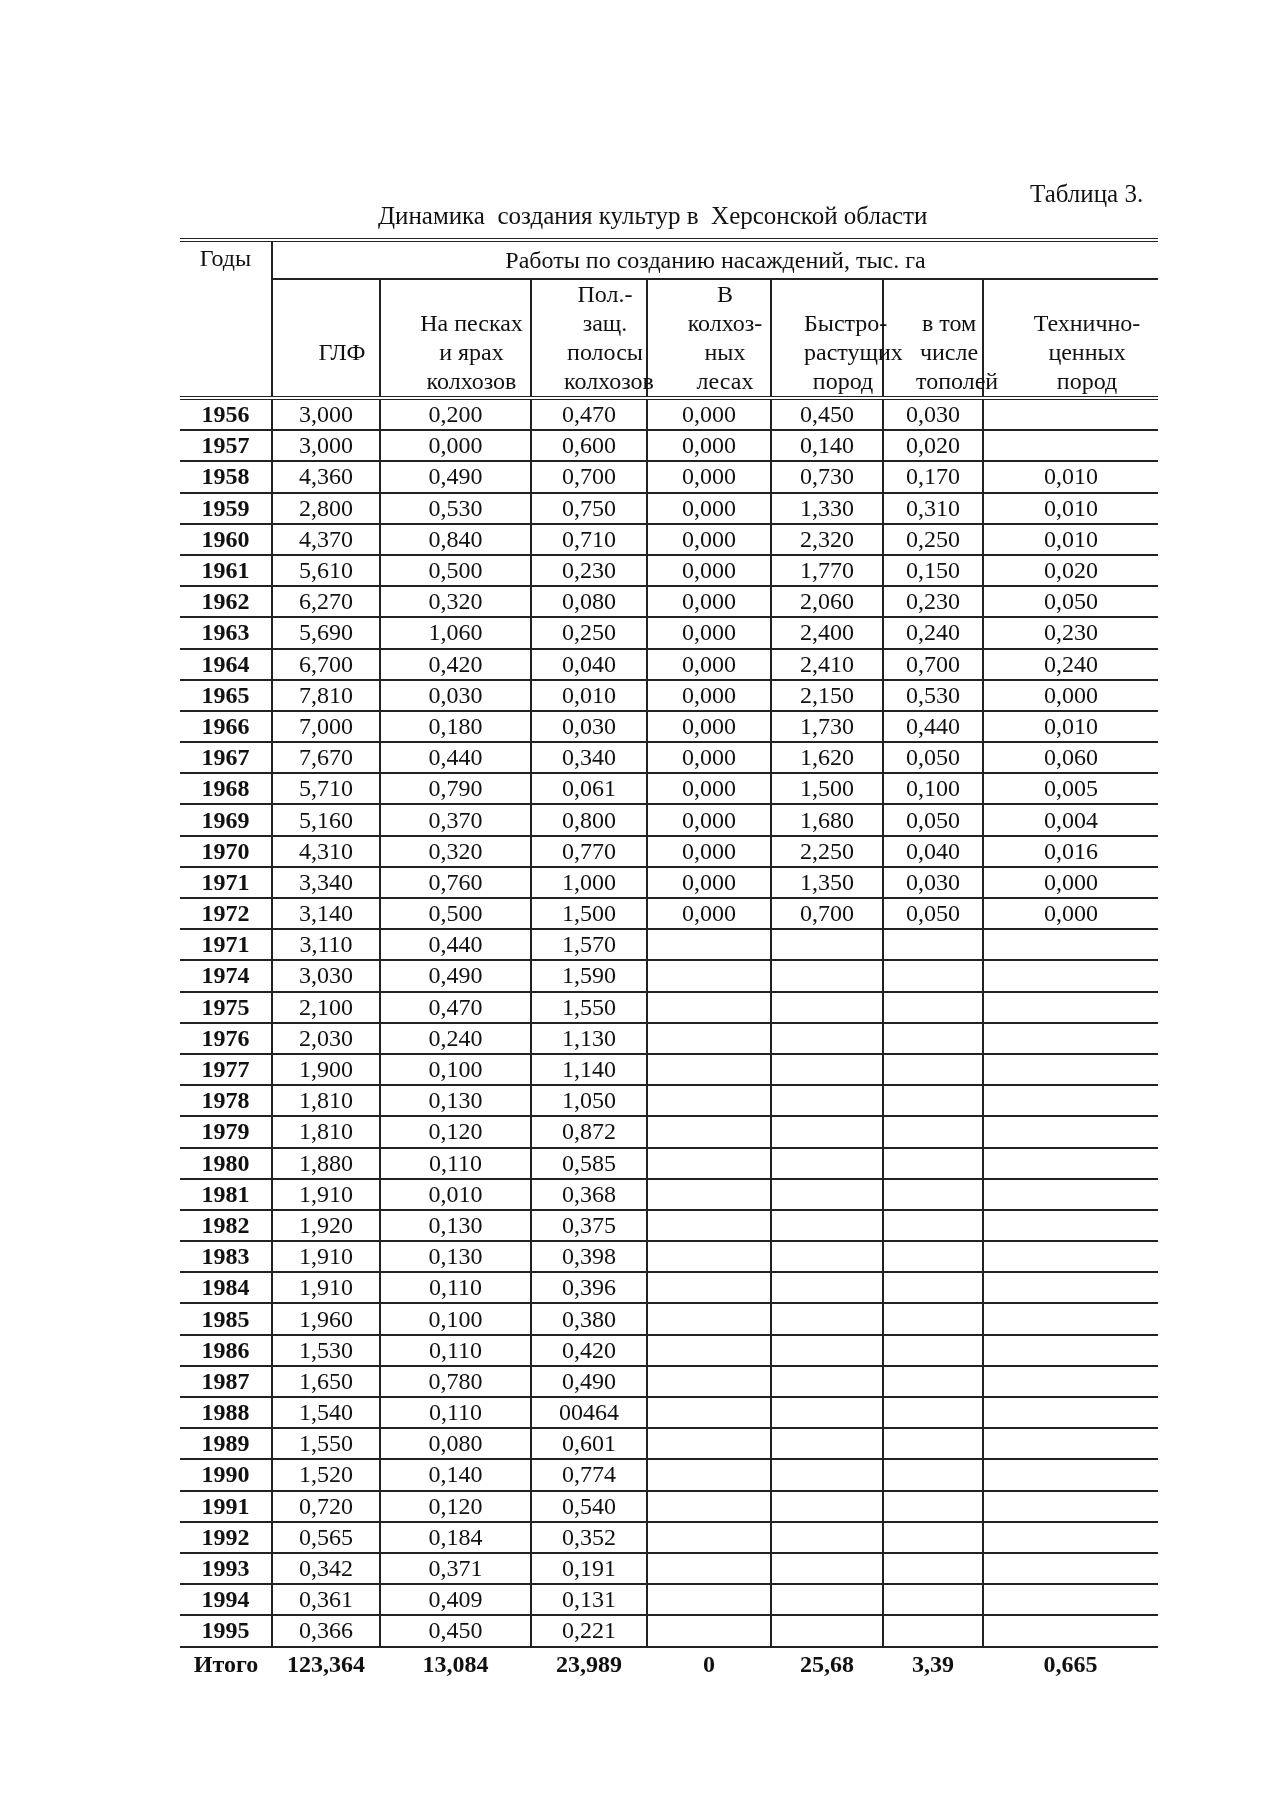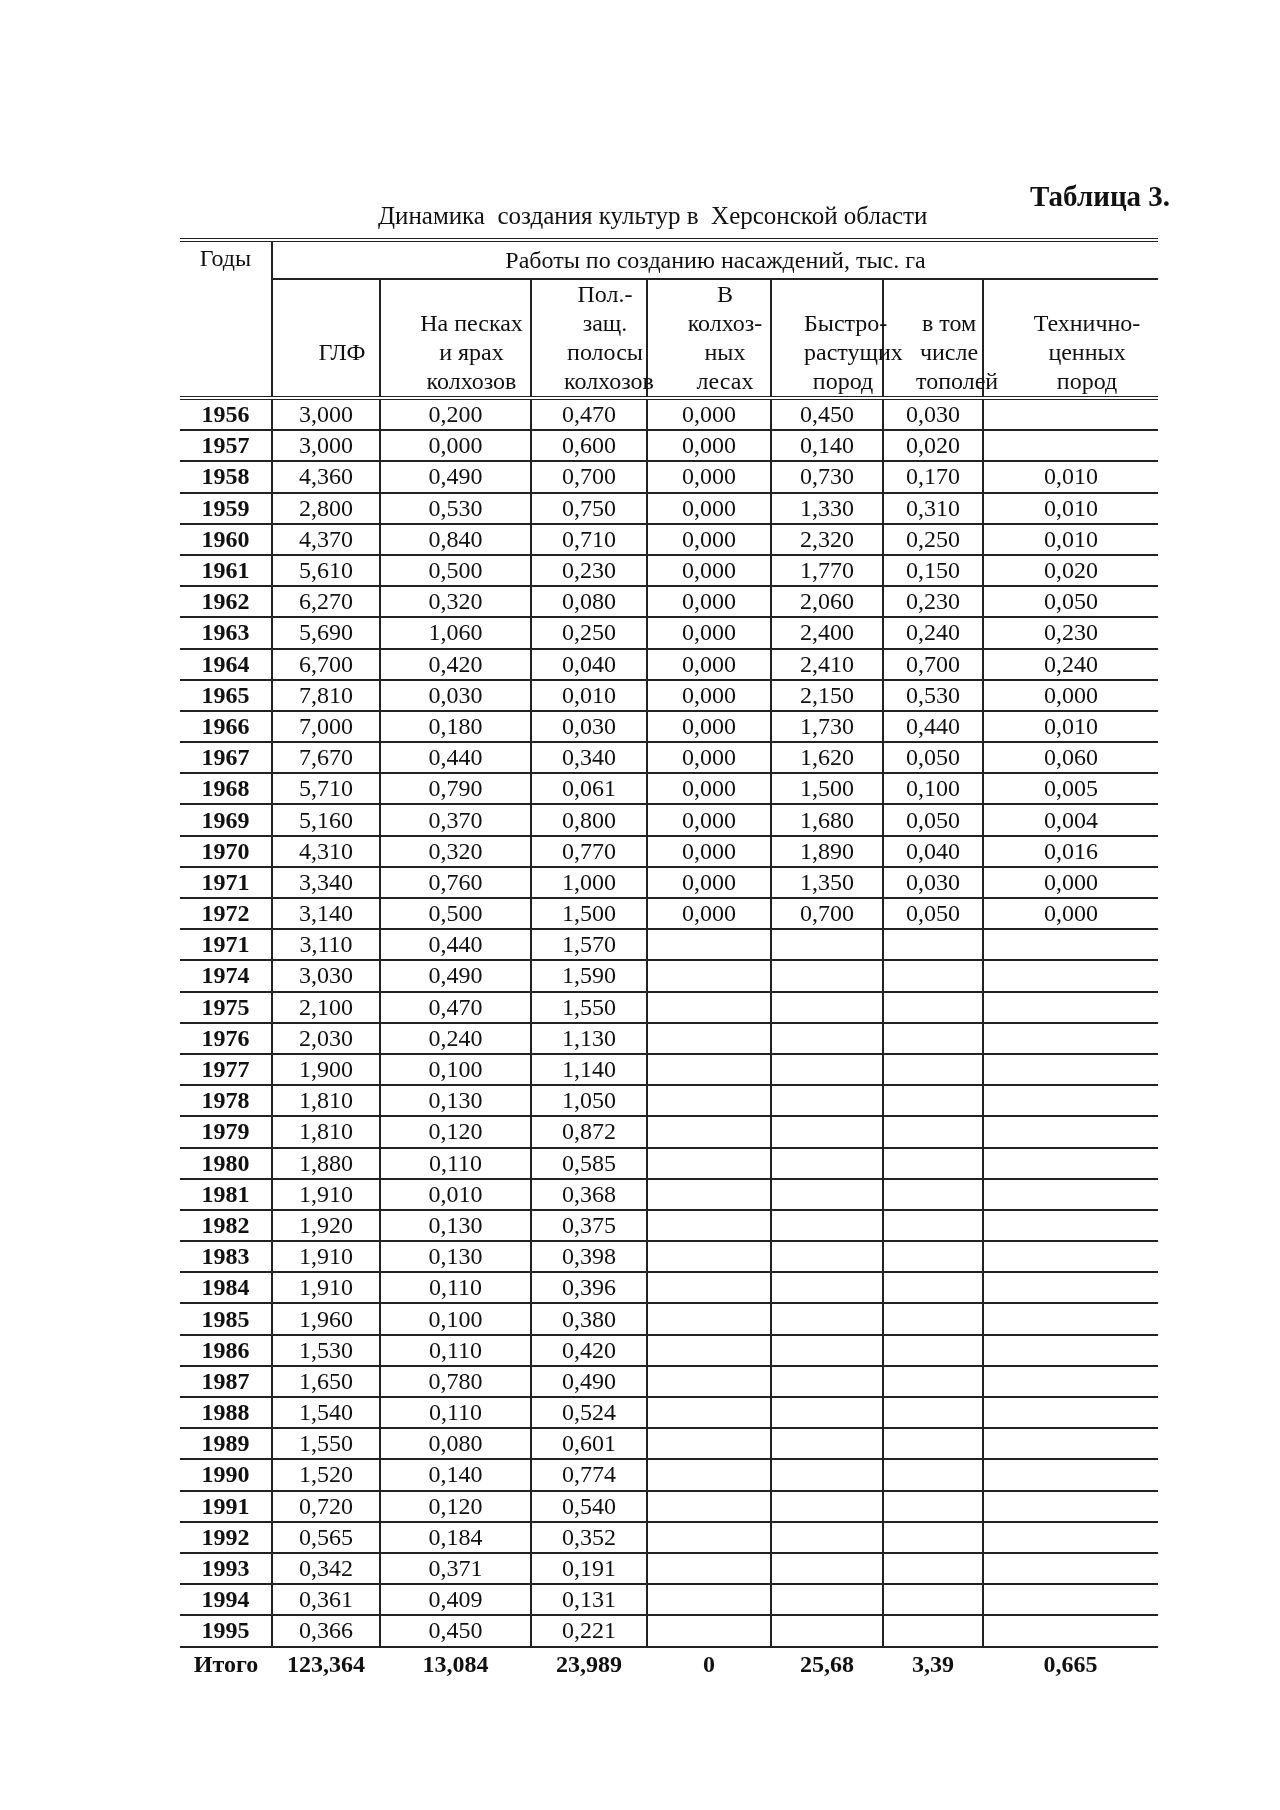--- a/index.html
+++ b/index.html
@@ -1,18 +1,18 @@
 <!DOCTYPE html>
 <html><head>
 <meta charset="utf-8">
 <style>
   html, body { margin: 0; padding: 0; background: #ffffff; }
   body { width: 1280px; height: 1810px; position: relative; overflow: hidden;
          font-family: "Liberation Serif", "DejaVu Serif", serif; color: #111; }
-  .table-label { position: absolute; left: 1030px; top: 180px; font-size: 29px; font-weight: bold; }
+  .table-label { position: absolute; left: 1030px; top: 180px; font-size: 25px; }
   .table-title { position: absolute; left: 378px; top: 202px; font-size: 25px; white-space: pre; }
   .tbl-wrap { position: absolute; left: 180px; top: 238px; width: 978px; }
   table { border-collapse: collapse; width: 978px; table-layout: fixed; font-size: 24px; }
   td, th { padding: 0; text-align: center; vertical-align: middle; font-weight: normal; line-height: 29px; }
   .topline { border-top: 4px double #222; }
   thead th { line-height: 29px; }
   .h-years { border-right: 2px solid #222; vertical-align: top; padding-top: 2px; }
   .h-group { border-bottom: 2px solid #222; height: 36px; }
   .h-col { border-right: 2px solid #222; vertical-align: bottom; padding-left: 32px; }
   .h-col.last { border-right: none; }
@@ -226,21 +226,21 @@
           <td>1,680</td>
           <td>0,050</td>
           <td>0,004</td>
         </tr>
         <tr>
           <td class="year">1970</td>
           <td>4,310</td>
           <td>0,320</td>
           <td>0,770</td>
           <td>0,000</td>
-          <td>1,890</td>
+          <td>2,250</td>
           <td>0,040</td>
           <td>0,016</td>
         </tr>
         <tr>
           <td class="year">1971</td>
           <td>3,340</td>
           <td>0,760</td>
           <td>1,000</td>
           <td>0,000</td>
           <td>1,350</td>
@@ -404,21 +404,21 @@
           <td>0,490</td>
           <td></td>
           <td></td>
           <td></td>
           <td></td>
         </tr>
         <tr>
           <td class="year">1988</td>
           <td>1,540</td>
           <td>0,110</td>
-          <td>0,524</td>
+          <td>00464</td>
           <td></td>
           <td></td>
           <td></td>
           <td></td>
         </tr>
         <tr>
           <td class="year">1989</td>
           <td>1,550</td>
           <td>0,080</td>
           <td>0,601</td>

